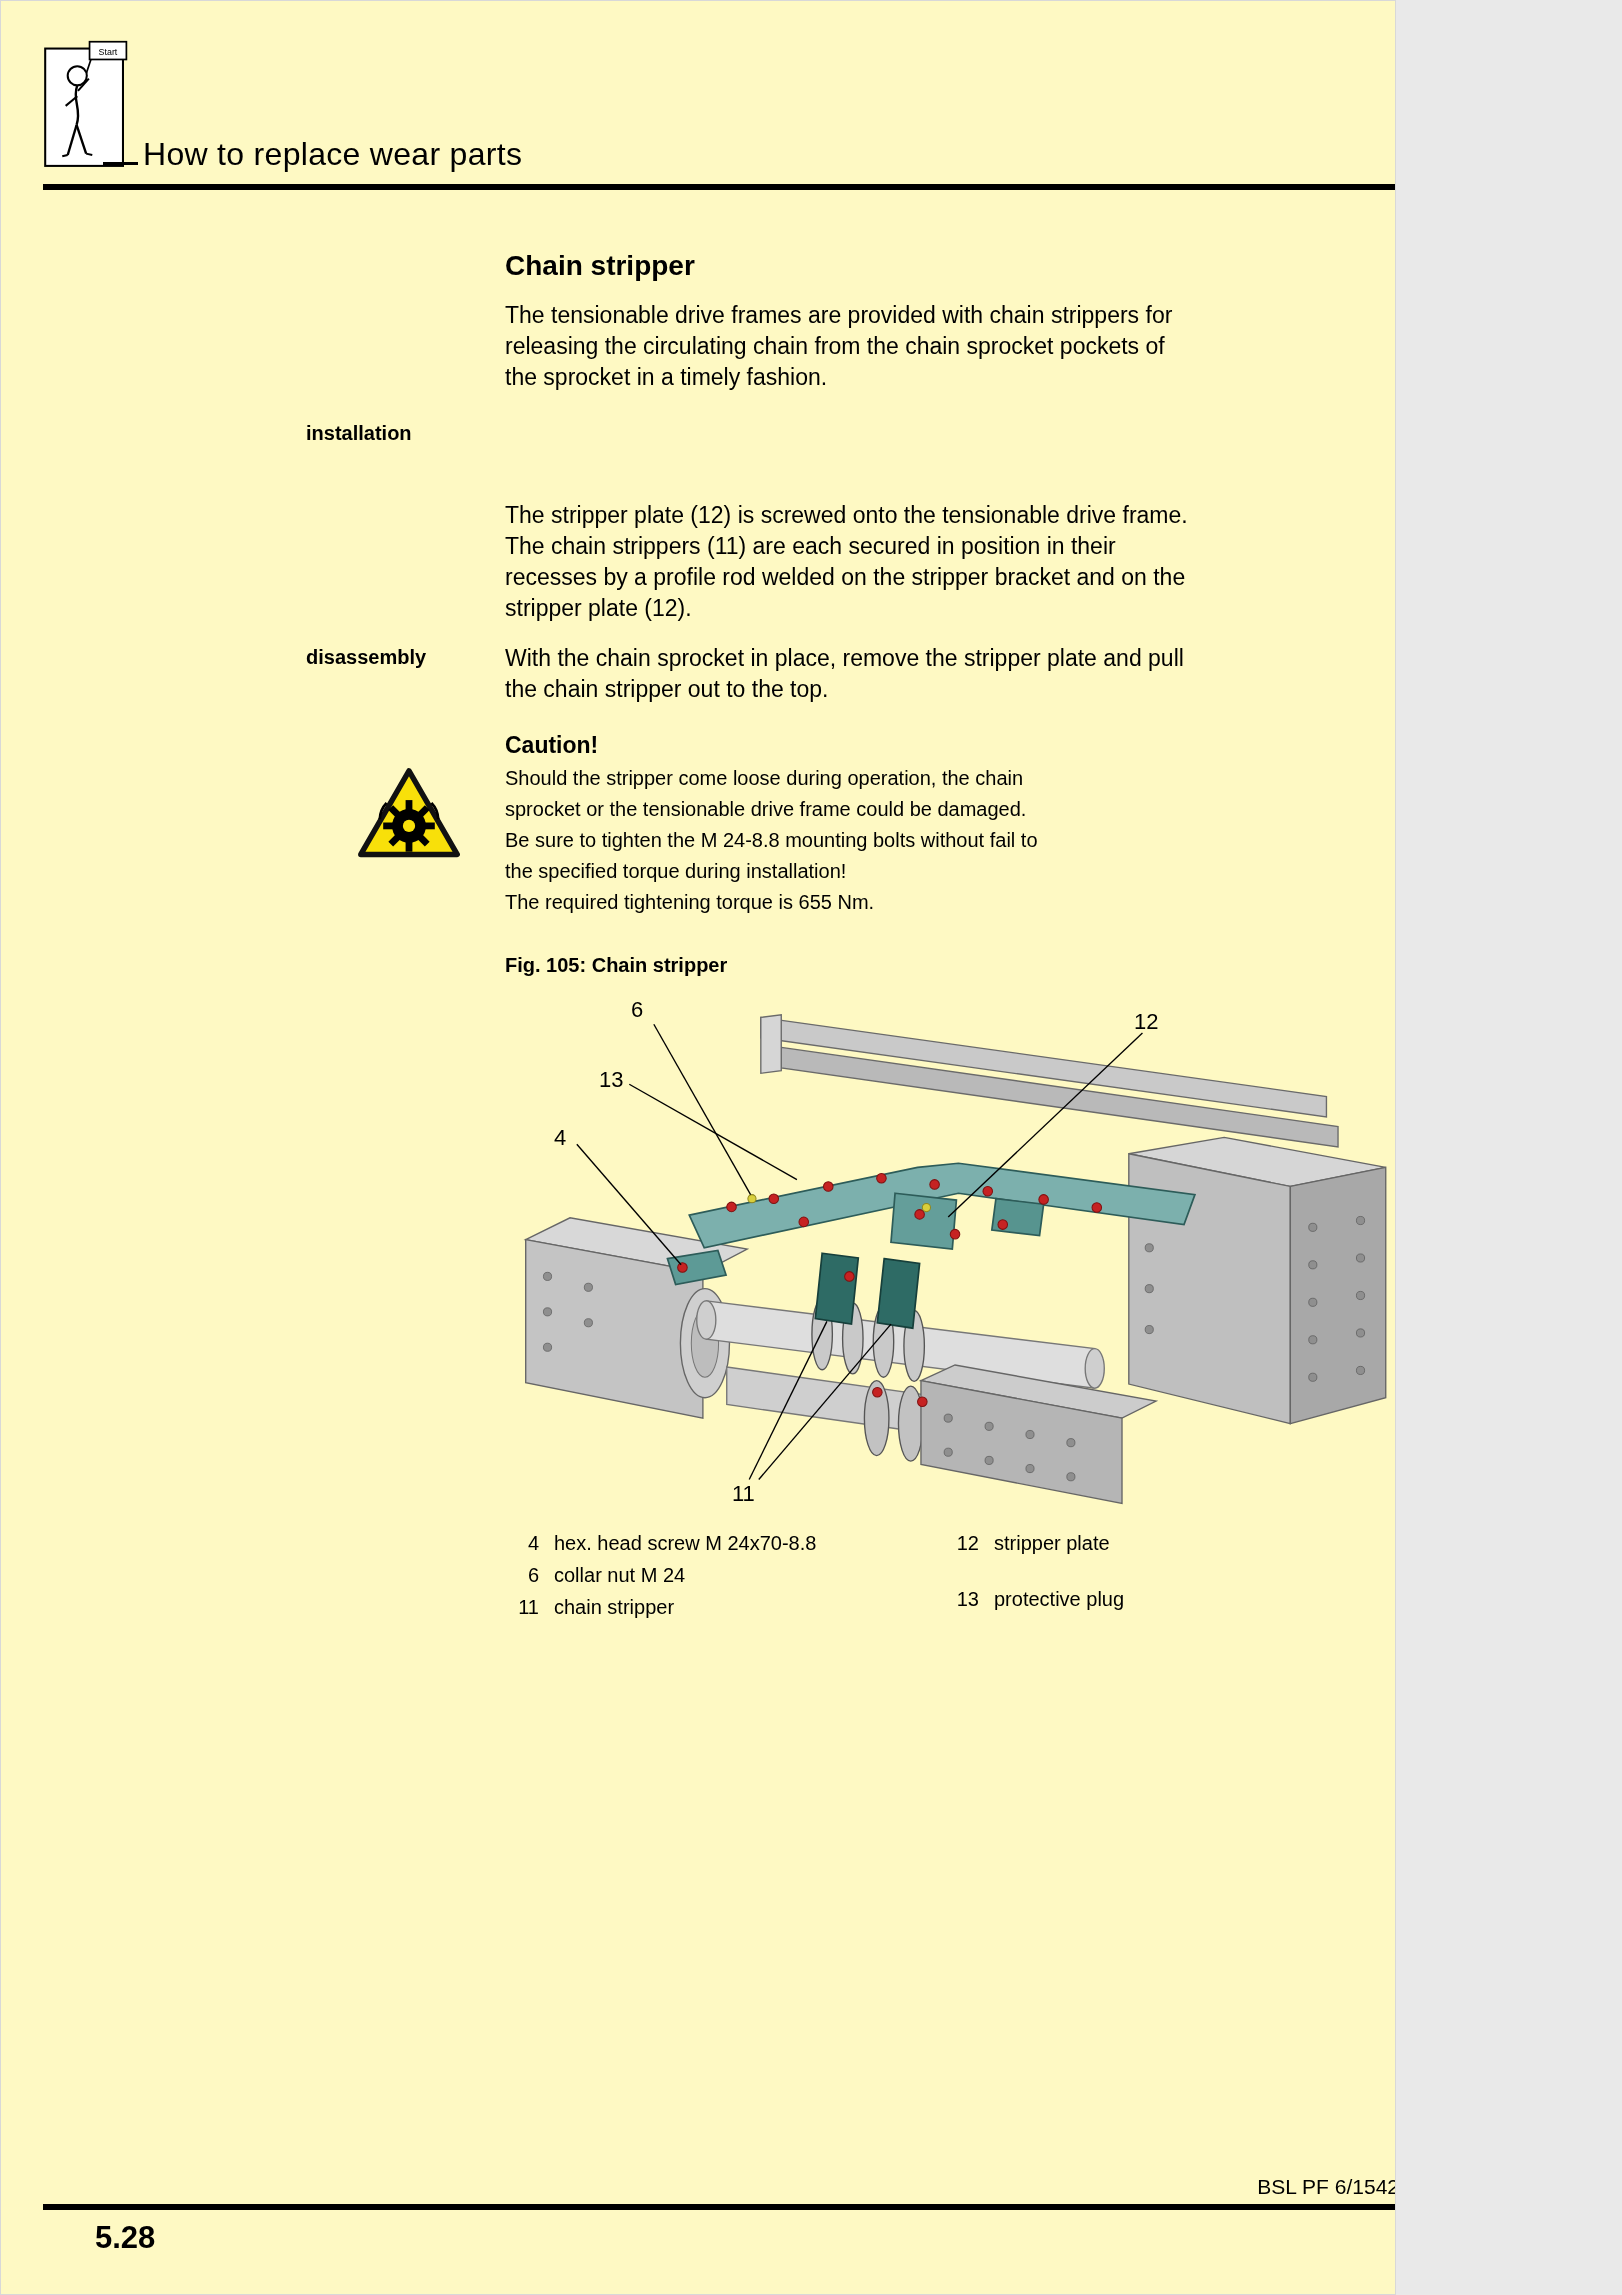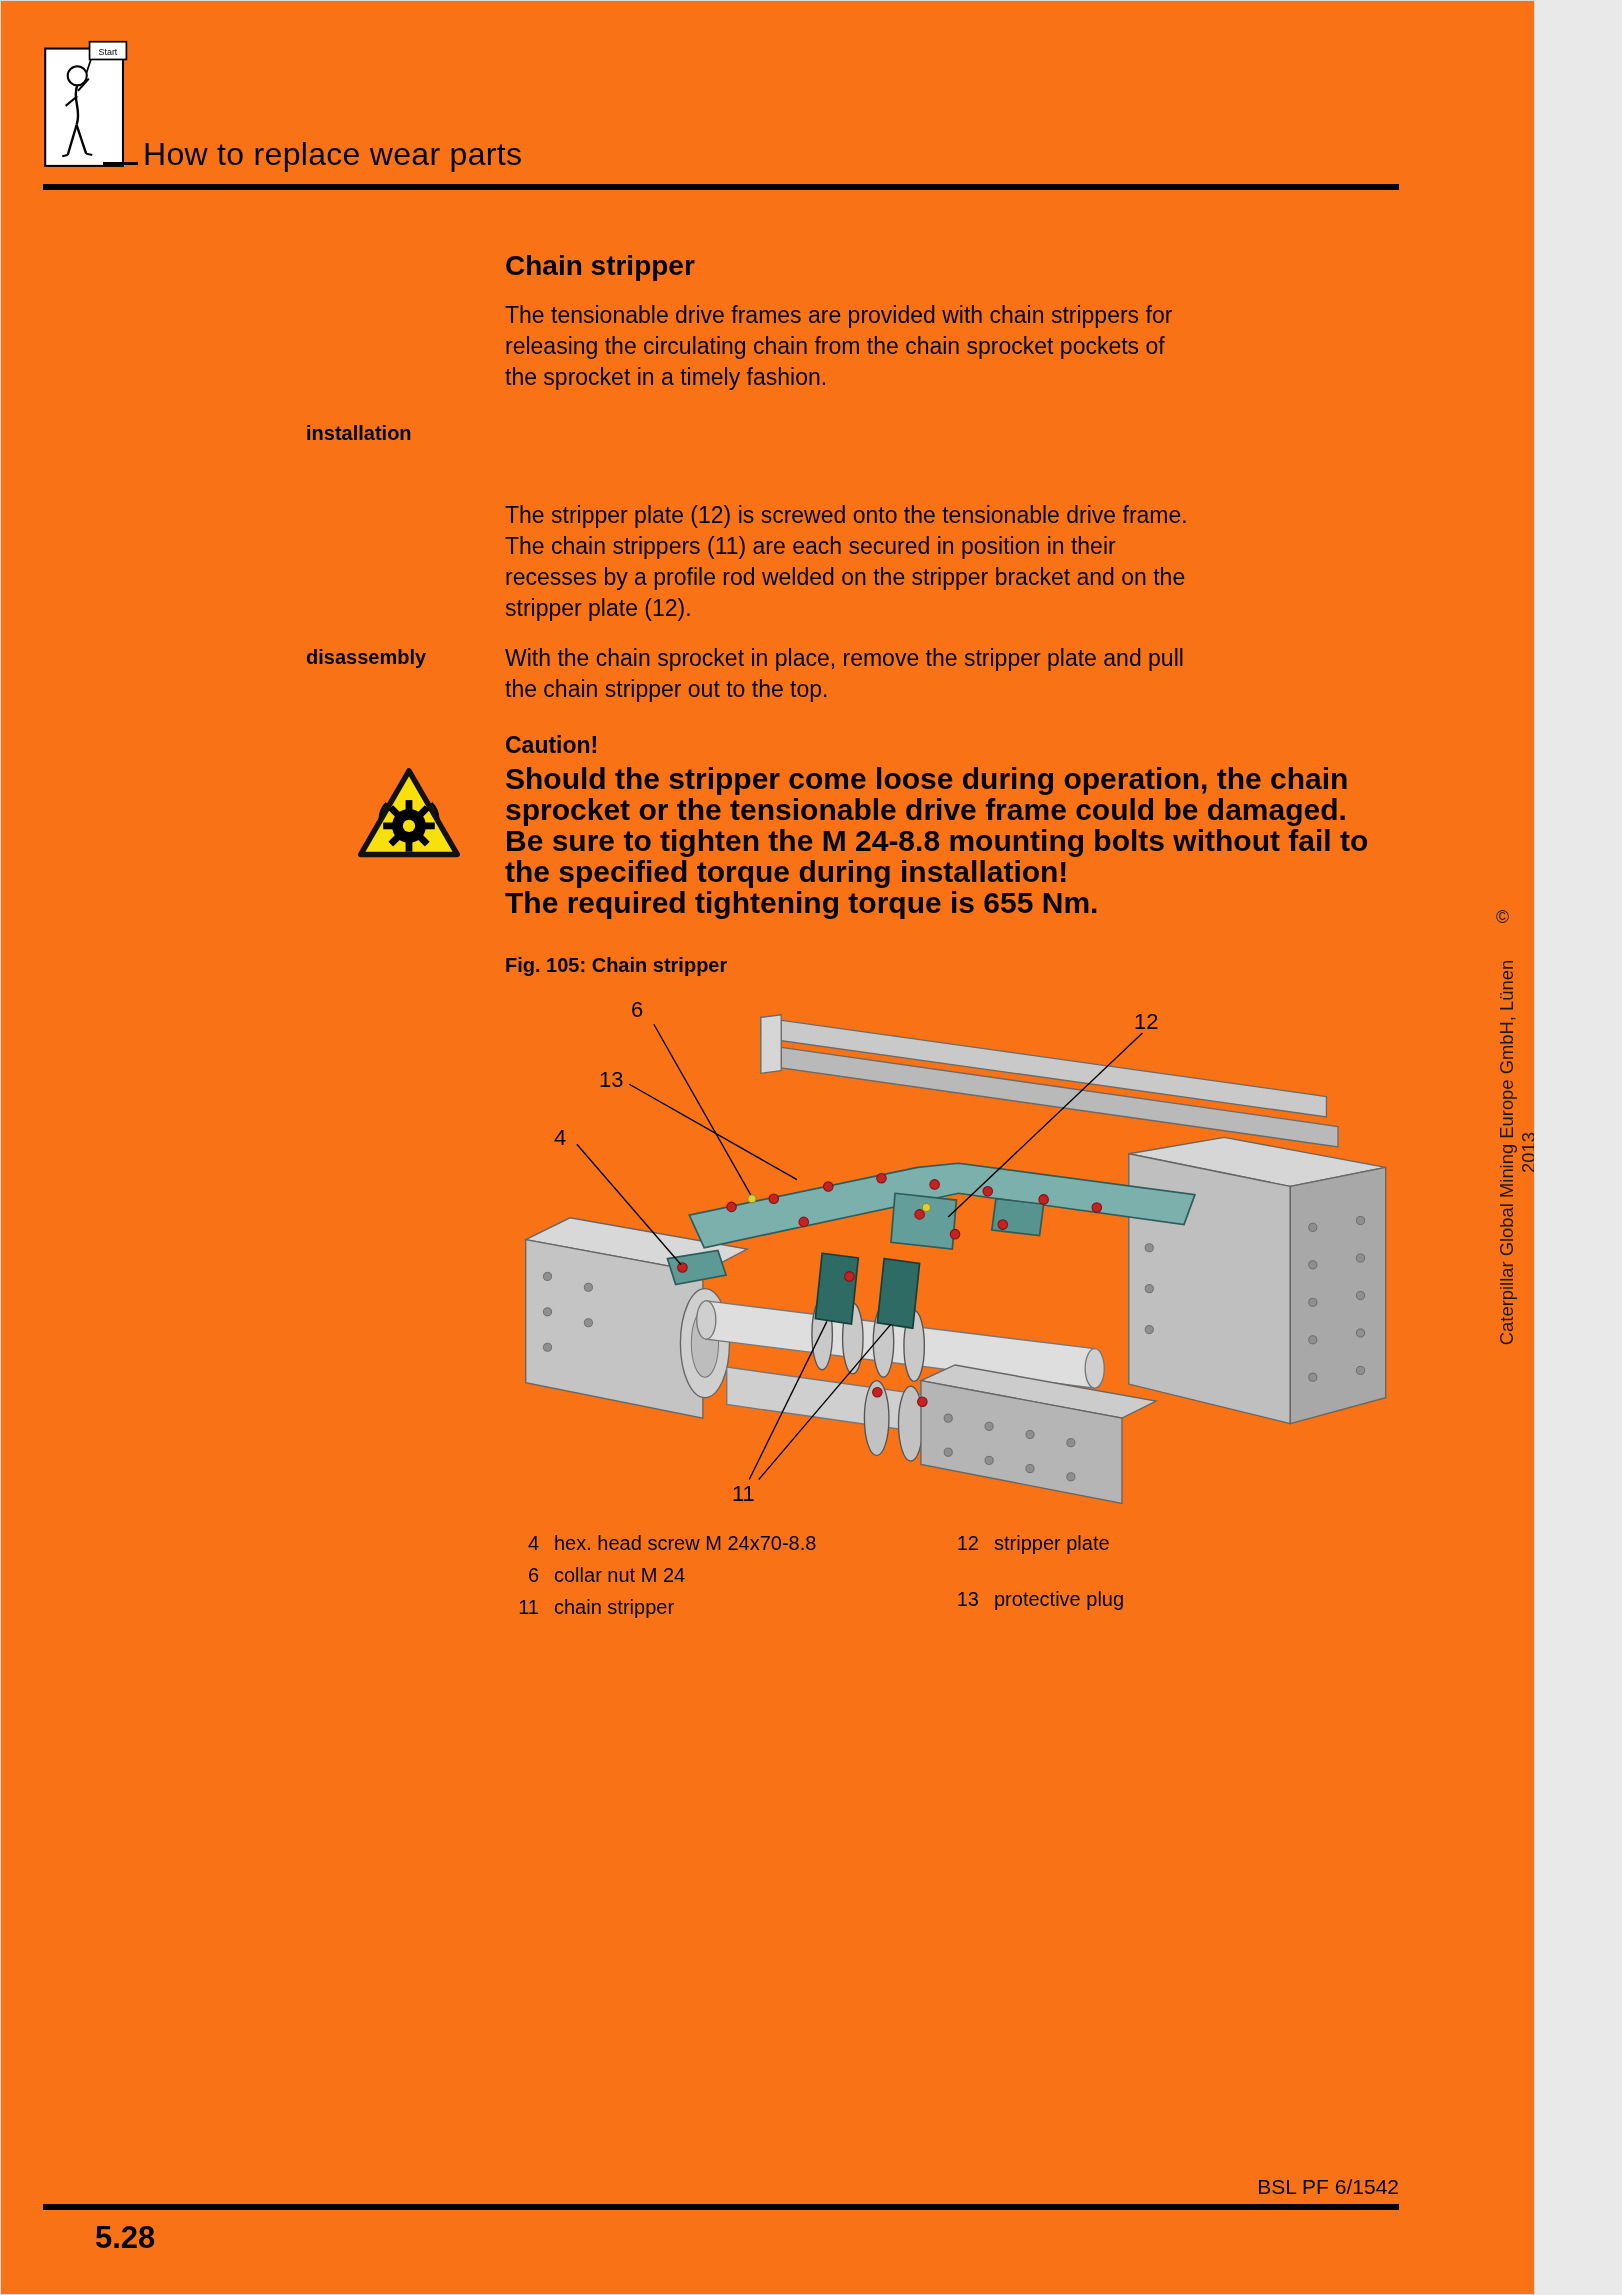--- a/index.html
+++ b/index.html
@@ -1,26 +1,26 @@
 <!DOCTYPE html>
 <html style="font-size:11px"><head>
 <meta charset="utf-8">
 <style>
   * { margin:0; padding:0; box-sizing:border-box; }
   html,body { background:#e9e9e9; }
   body { font-family:"Liberation Sans", sans-serif; color:#000; }
-  .page { position:relative; width:1535px; height:2295px; background:#f97316; border:0.7px solid #d8d8d8; overflow:hidden; }
+  .page { position:relative; width:1396px; height:2295px; background:#fef9c3; border:0.7px solid #d8d8d8; overflow:hidden; }
   .abs { position:absolute; }
   .rule { background:#000; }
   h1.title { font-size:32px; font-weight:400; letter-spacing:0.3px; }
   h2.section { font-size:28px; font-weight:700; }
   .body { font-size:23px; line-height:31px; white-space:pre-line; }
   .mlabel { font-size:20px; font-weight:700; }
   .caution-title { font-size:23px; font-weight:700; }
-  .caution-body { font-size:30px; line-height:31px; font-weight:700; white-space:pre-line; }
+  .caution-body { font-size:20px; line-height:31px; font-weight:400; white-space:pre-line; }
   .figcap { font-size:20px; font-weight:700; }
   .callout { position:absolute; font-size:22px; color:#000; }
   .legend-row { position:absolute; font-size:20px; }
   .lnum { display:inline-block; width:31px; text-align:right; }
   .ltext { margin-left:15px; }
   .vtext { font-size:18.4px; color:#1a1a1a; text-align:center; transform:rotate(-90deg); }
   .copyright { font-size:17.7px; color:#1a1a1a; }
   .footer-ref { font-size:21px; text-align:right; }
   .footer-page { font-size:31px; font-weight:700;margin-left:18px; }
   svg { display:block; }

